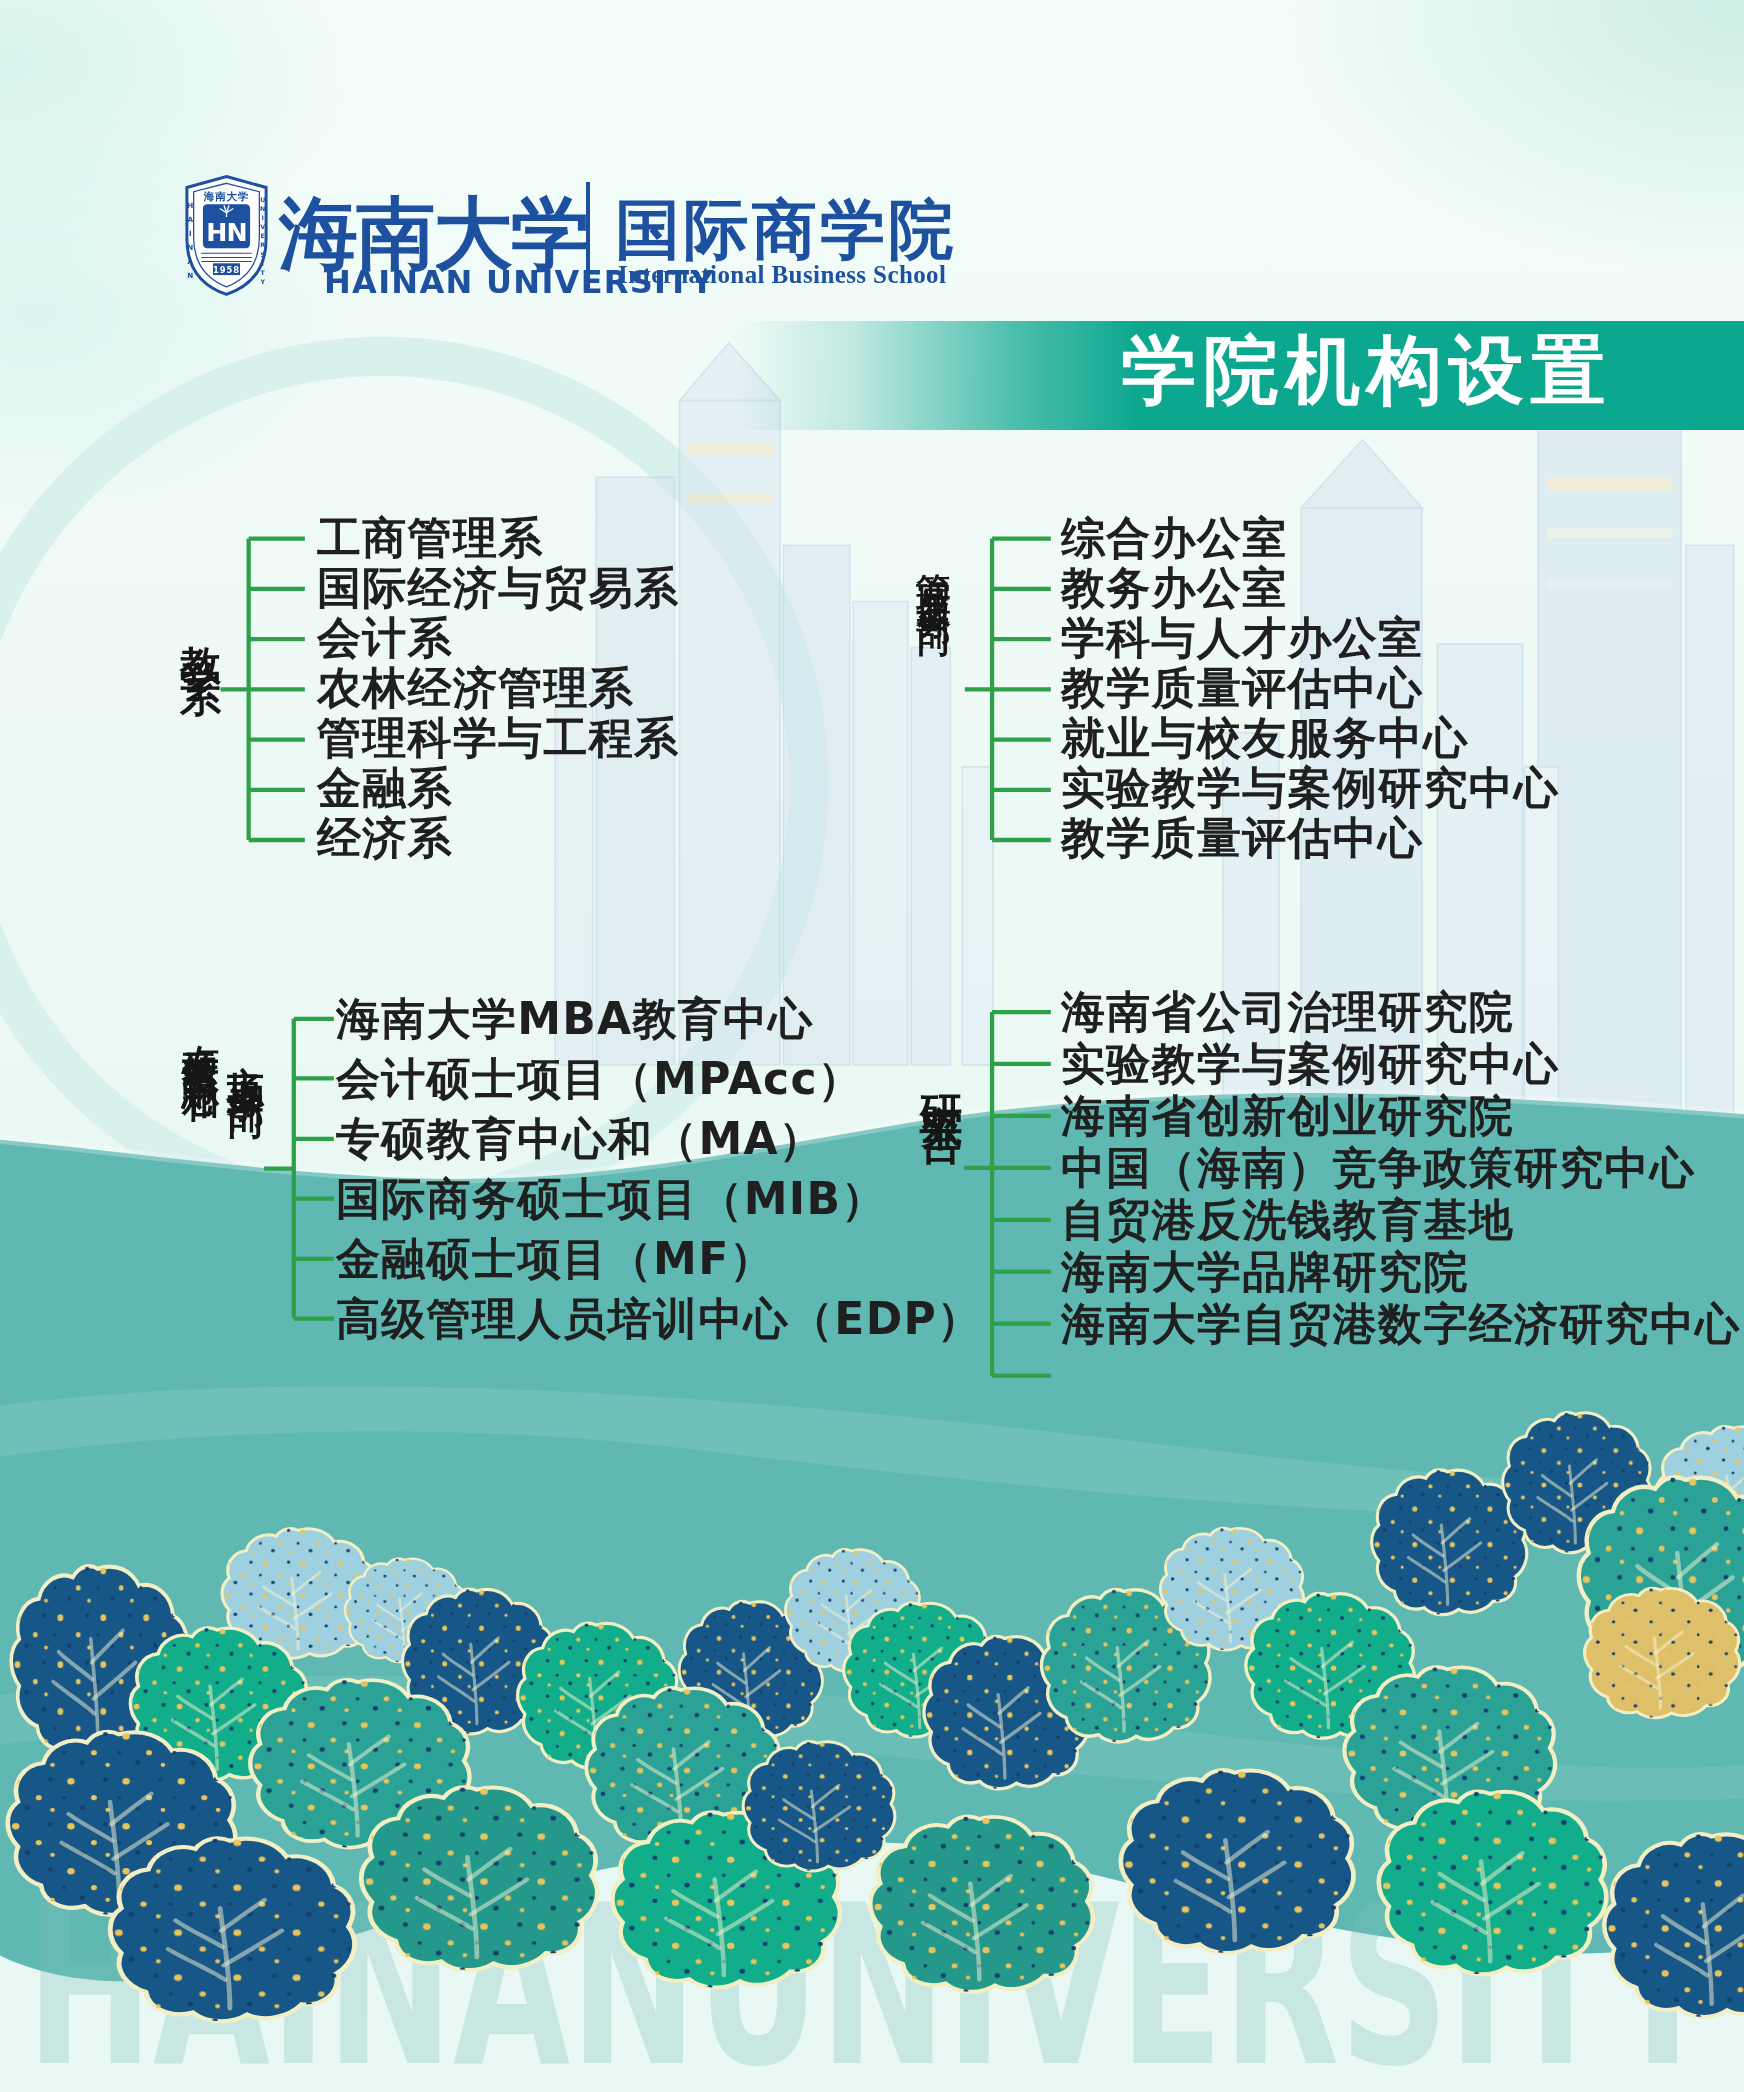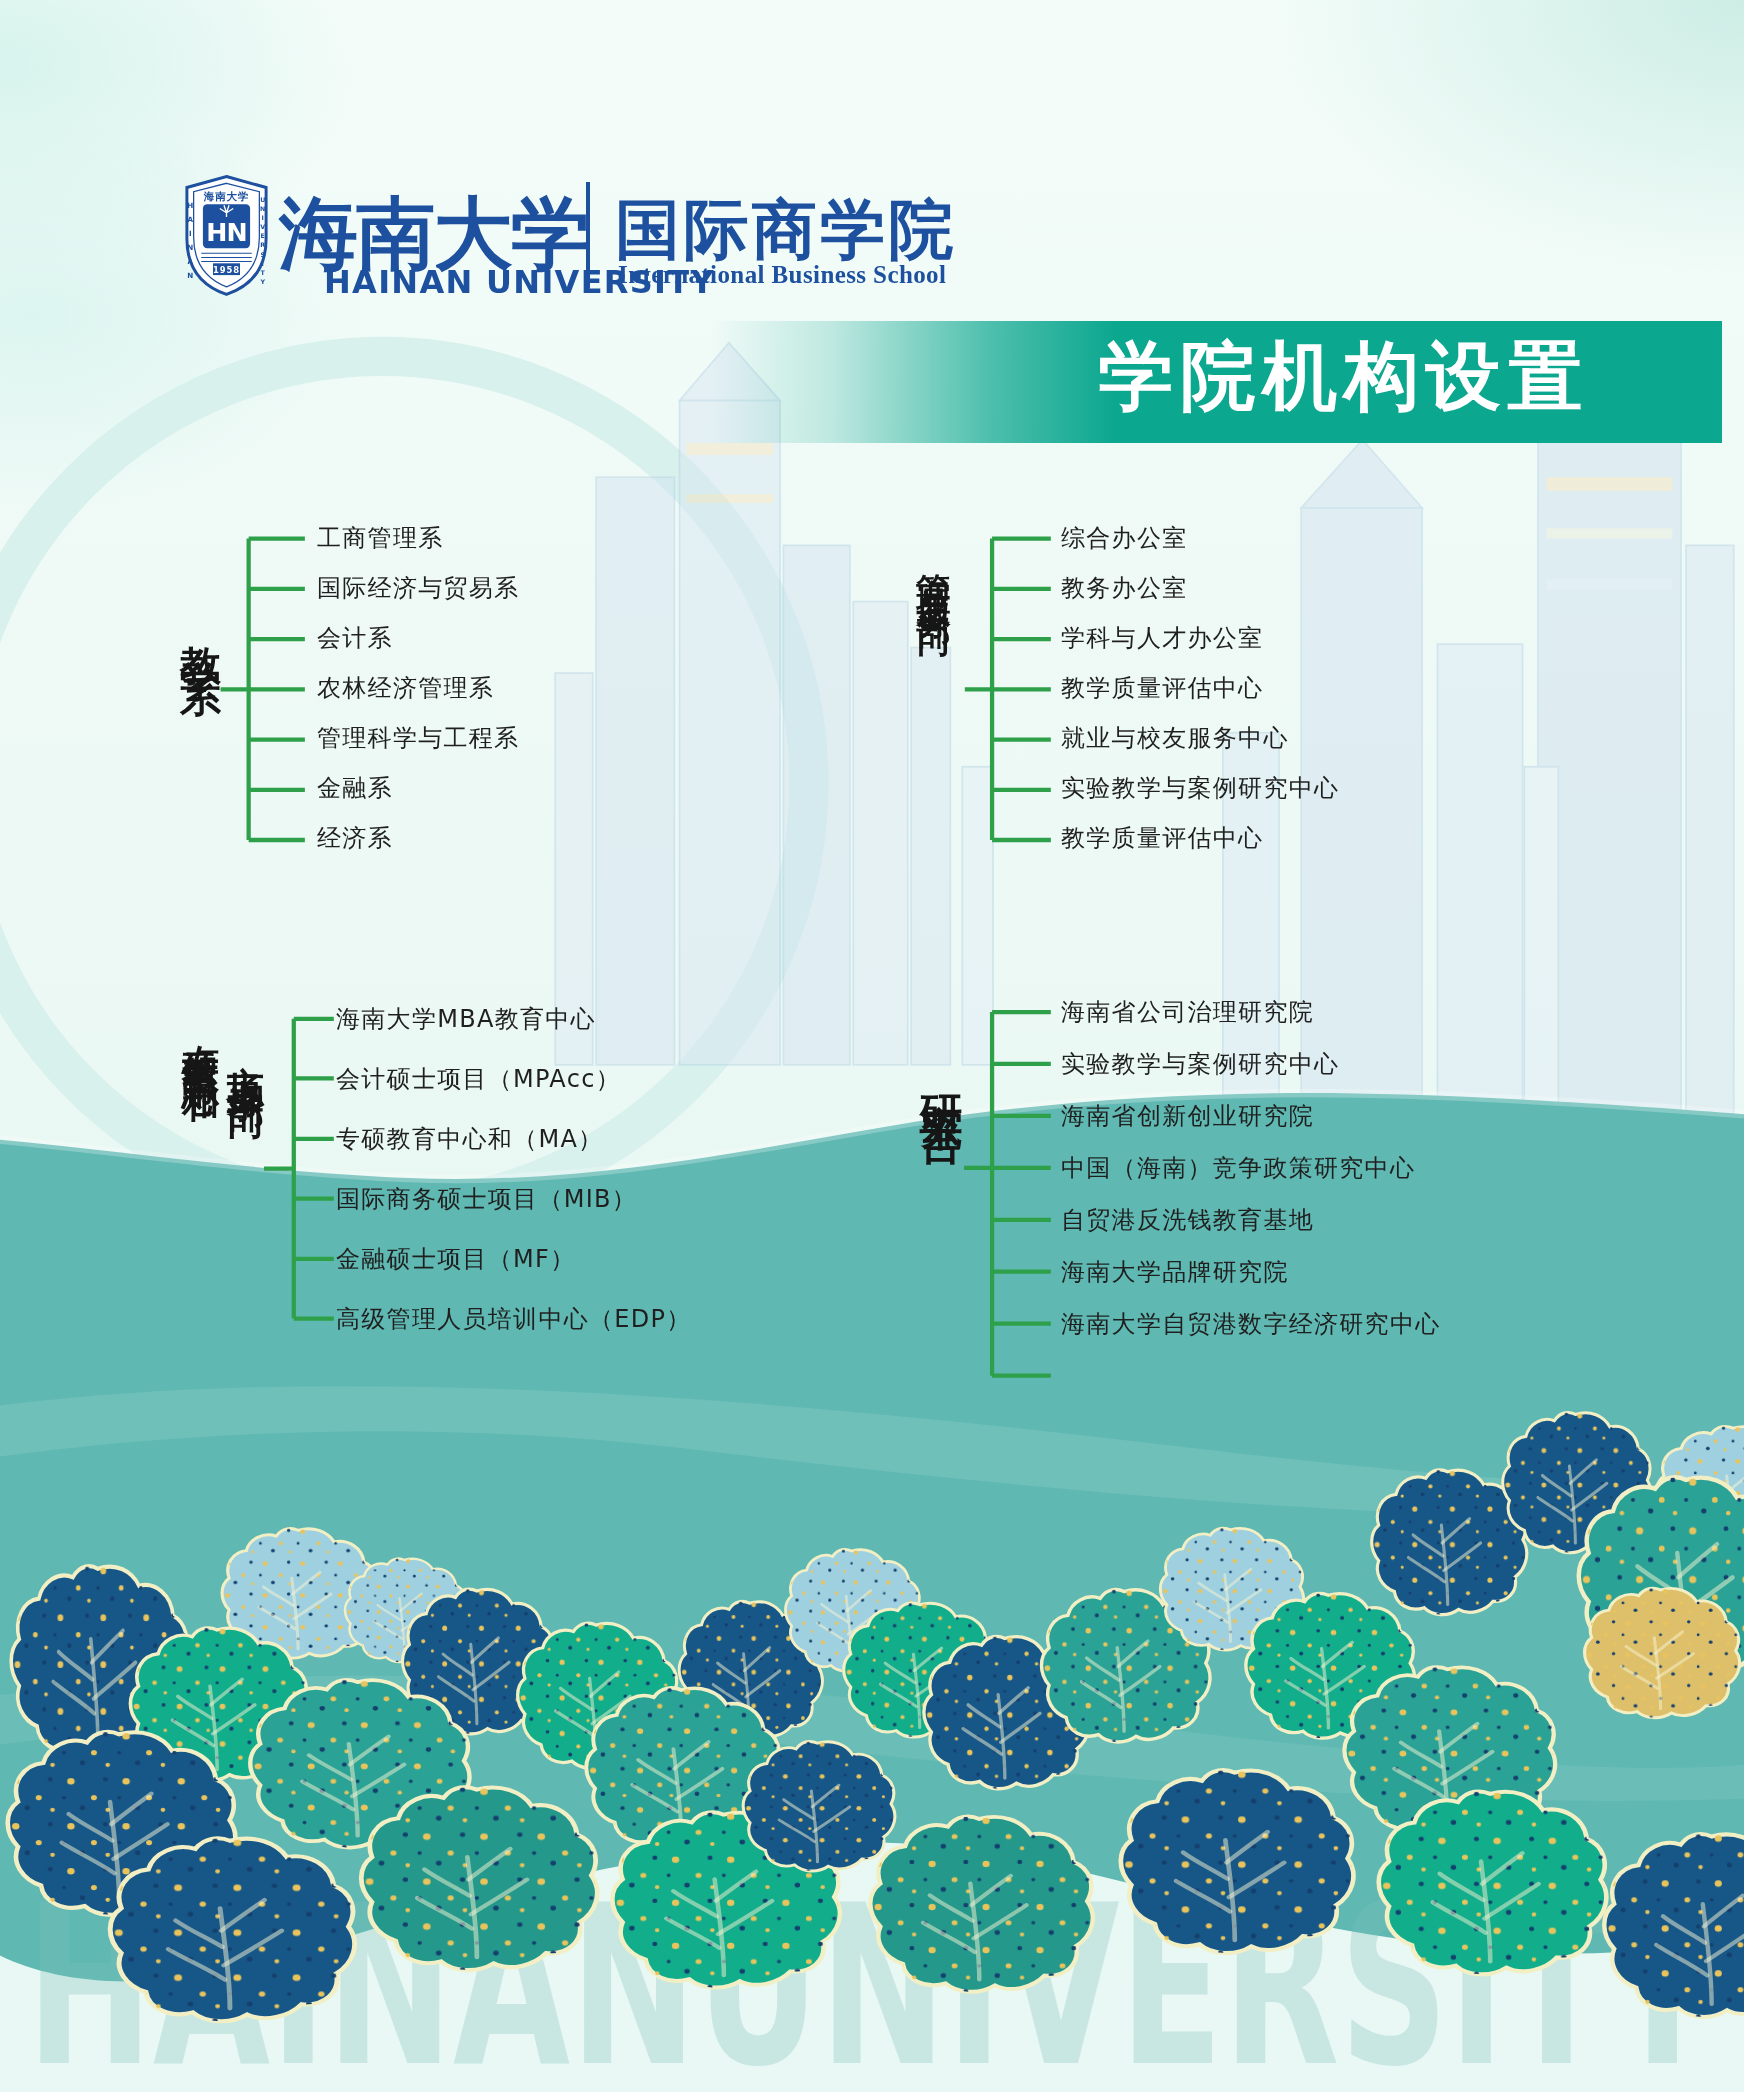--- a/index.html
+++ b/index.html
@@ -16,37 +16,37 @@
   svg{display:block;}
 
   
   .logo-cn{left:279px;top:182px;font-size:79px;font-weight:700;color:#1d509e;letter-spacing:-1.7px;white-space:nowrap;}
   .logo-en{left:282px;top:263px;font-size:32px;font-weight:700;color:#1d509e;letter-spacing:1.3px;white-space:nowrap;margin-left:42px;}
   .logo-divider{left:586px;top:182px;width:4.3px;height:106px;background:#1d509e;}
   .school-cn{left:615px;top:186px;font-size:65px;font-weight:700;color:#1d509e;letter-spacing:3.4px;white-space:nowrap;}
   .school-en{left:618px;top:245px;font-size:25px;font-weight:600;color:#1d509e;letter-spacing:0.4px;white-space:nowrap;font-family:"Liberation Serif","DejaVu Serif",serif;margin-top:16px;}
 
   
-  .banner{left:710px;top:321px;width:1012px;height:122px;
+  .banner{left:733px;top:321px;width:1012px;height:109px;
     background:linear-gradient(90deg, rgba(12,167,143,0) 0%, rgba(12,167,143,.22) 12%,
       rgba(12,167,143,.72) 28%, #0ca78f 40%, #0ca78f 100%);}
   .banner-title{position:absolute;left:634px;top:50%;transform:translate(-50%,-54%);
     font-size:75px;font-weight:900;color:#ffffff;letter-spacing:6.8px;white-space:nowrap;}
 
   
   .vlabel{position:absolute;writing-mode:vertical-rl;text-orientation:upright;line-height:1;
     font-weight:800;color:#161616;white-space:nowrap;}
   .vl-t1{left:180px;top:613px;font-size:41px;letter-spacing:.35em;}
   .vl-t2{left:917px;top:547px;font-size:34px;letter-spacing:.225em;}
   .vl-t3a{left:182px;top:1014px;font-size:37px;letter-spacing:.18em;}
   .vl-t3b{left:227px;top:1036px;font-size:37px;letter-spacing:.18em;}
   .vl-t4{left:920px;top:1061px;font-size:43px;letter-spacing:.2em;}
 
   .tree-items{position:absolute;display:flex;flex-direction:column;}
-  .row{display:flex;align-items:center;font-size:24px;font-weight:400;color:#1f1f1f;
+  .row{display:flex;align-items:center;font-size:44px;font-weight:700;color:#1f1f1f;
     letter-spacing:1.3px;white-space:nowrap;}
   .ti-1{left:317px;top:513px;}  .ti-1 .row{height:50px;}
   .ti-2{left:1061px;top:513px;} .ti-2 .row{height:50px;}
   .ti-3{left:336px;top:989px;} .ti-3 .row{height:60px;}
   .ti-4{left:1061px;top:986px;}.ti-4 .row{height:52px;}
 
   
   .watermark{left:50%;bottom:-22px;transform:translateX(-50%) scale(.89,1.3);transform-origin:center bottom;
     font-size:170px;font-weight:800;letter-spacing:0;color:rgba(127,193,186,.30);white-space:nowrap;}
 </style>

